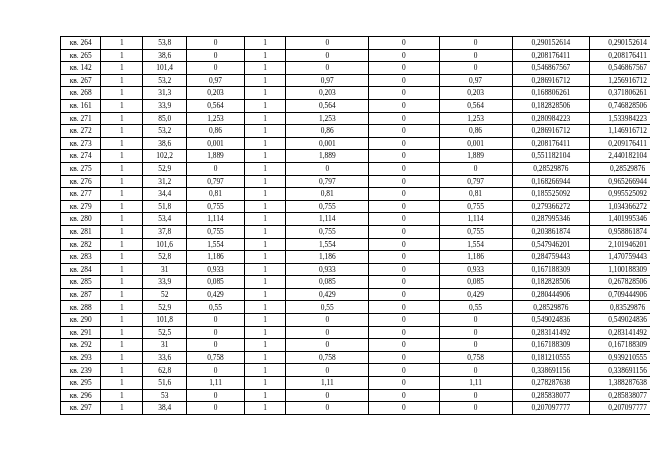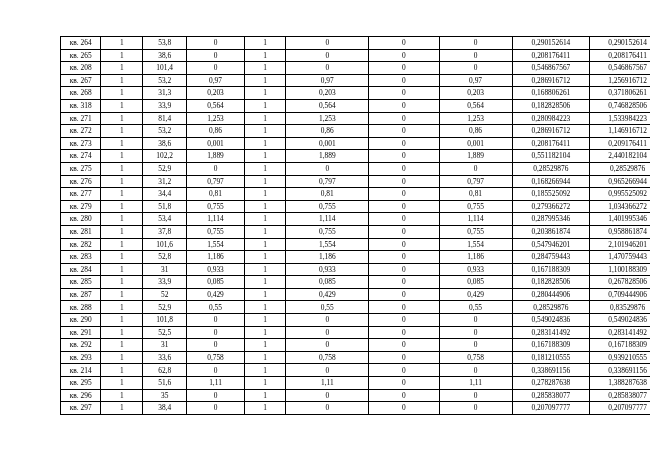--- a/index.html
+++ b/index.html
@@ -75,21 +75,21 @@
           <td class="c2">38,6</td>
           <td class="c3">0</td>
           <td class="c4">1</td>
           <td class="c5">0</td>
           <td class="c6">0</td>
           <td class="c7">0</td>
           <td class="c8">0,208176411</td>
           <td class="c9">0,208176411</td>
         </tr>
         <tr>
-          <td class="c0">кв. 208</td>
+          <td class="c0">кв. 142</td>
           <td class="c1">1</td>
           <td class="c2">101,4</td>
           <td class="c3">0</td>
           <td class="c4">1</td>
           <td class="c5">0</td>
           <td class="c6">0</td>
           <td class="c7">0</td>
           <td class="c8">0,546867567</td>
           <td class="c9">0,546867567</td>
         </tr>
@@ -111,35 +111,35 @@
           <td class="c2">31,3</td>
           <td class="c3">0,203</td>
           <td class="c4">1</td>
           <td class="c5">0,203</td>
           <td class="c6">0</td>
           <td class="c7">0,203</td>
           <td class="c8">0,168806261</td>
           <td class="c9">0,371806261</td>
         </tr>
         <tr>
-          <td class="c0">кв. 318</td>
+          <td class="c0">кв. 161</td>
           <td class="c1">1</td>
           <td class="c2">33,9</td>
           <td class="c3">0,564</td>
           <td class="c4">1</td>
           <td class="c5">0,564</td>
           <td class="c6">0</td>
           <td class="c7">0,564</td>
           <td class="c8">0,182828506</td>
           <td class="c9">0,746828506</td>
         </tr>
         <tr>
           <td class="c0">кв. 271</td>
           <td class="c1">1</td>
-          <td class="c2">81,4</td>
+          <td class="c2">85,0</td>
           <td class="c3">1,253</td>
           <td class="c4">1</td>
           <td class="c5">1,253</td>
           <td class="c6">0</td>
           <td class="c7">1,253</td>
           <td class="c8">0,280984223</td>
           <td class="c9">1,533984223</td>
         </tr>
         <tr>
           <td class="c0">кв. 272</td>
@@ -363,21 +363,21 @@
           <td class="c2">33,6</td>
           <td class="c3">0,758</td>
           <td class="c4">1</td>
           <td class="c5">0,758</td>
           <td class="c6">0</td>
           <td class="c7">0,758</td>
           <td class="c8">0,181210555</td>
           <td class="c9">0,939210555</td>
         </tr>
         <tr>
-          <td class="c0">кв. 214</td>
+          <td class="c0">кв. 239</td>
           <td class="c1">1</td>
           <td class="c2">62,8</td>
           <td class="c3">0</td>
           <td class="c4">1</td>
           <td class="c5">0</td>
           <td class="c6">0</td>
           <td class="c7">0</td>
           <td class="c8">0,338691156</td>
           <td class="c9">0,338691156</td>
         </tr>
@@ -389,21 +389,21 @@
           <td class="c4">1</td>
           <td class="c5">1,11</td>
           <td class="c6">0</td>
           <td class="c7">1,11</td>
           <td class="c8">0,278287638</td>
           <td class="c9">1,388287638</td>
         </tr>
         <tr>
           <td class="c0">кв. 296</td>
           <td class="c1">1</td>
-          <td class="c2">35</td>
+          <td class="c2">53</td>
           <td class="c3">0</td>
           <td class="c4">1</td>
           <td class="c5">0</td>
           <td class="c6">0</td>
           <td class="c7">0</td>
           <td class="c8">0,285838077</td>
           <td class="c9">0,285838077</td>
         </tr>
         <tr>
           <td class="c0">кв. 297</td>

